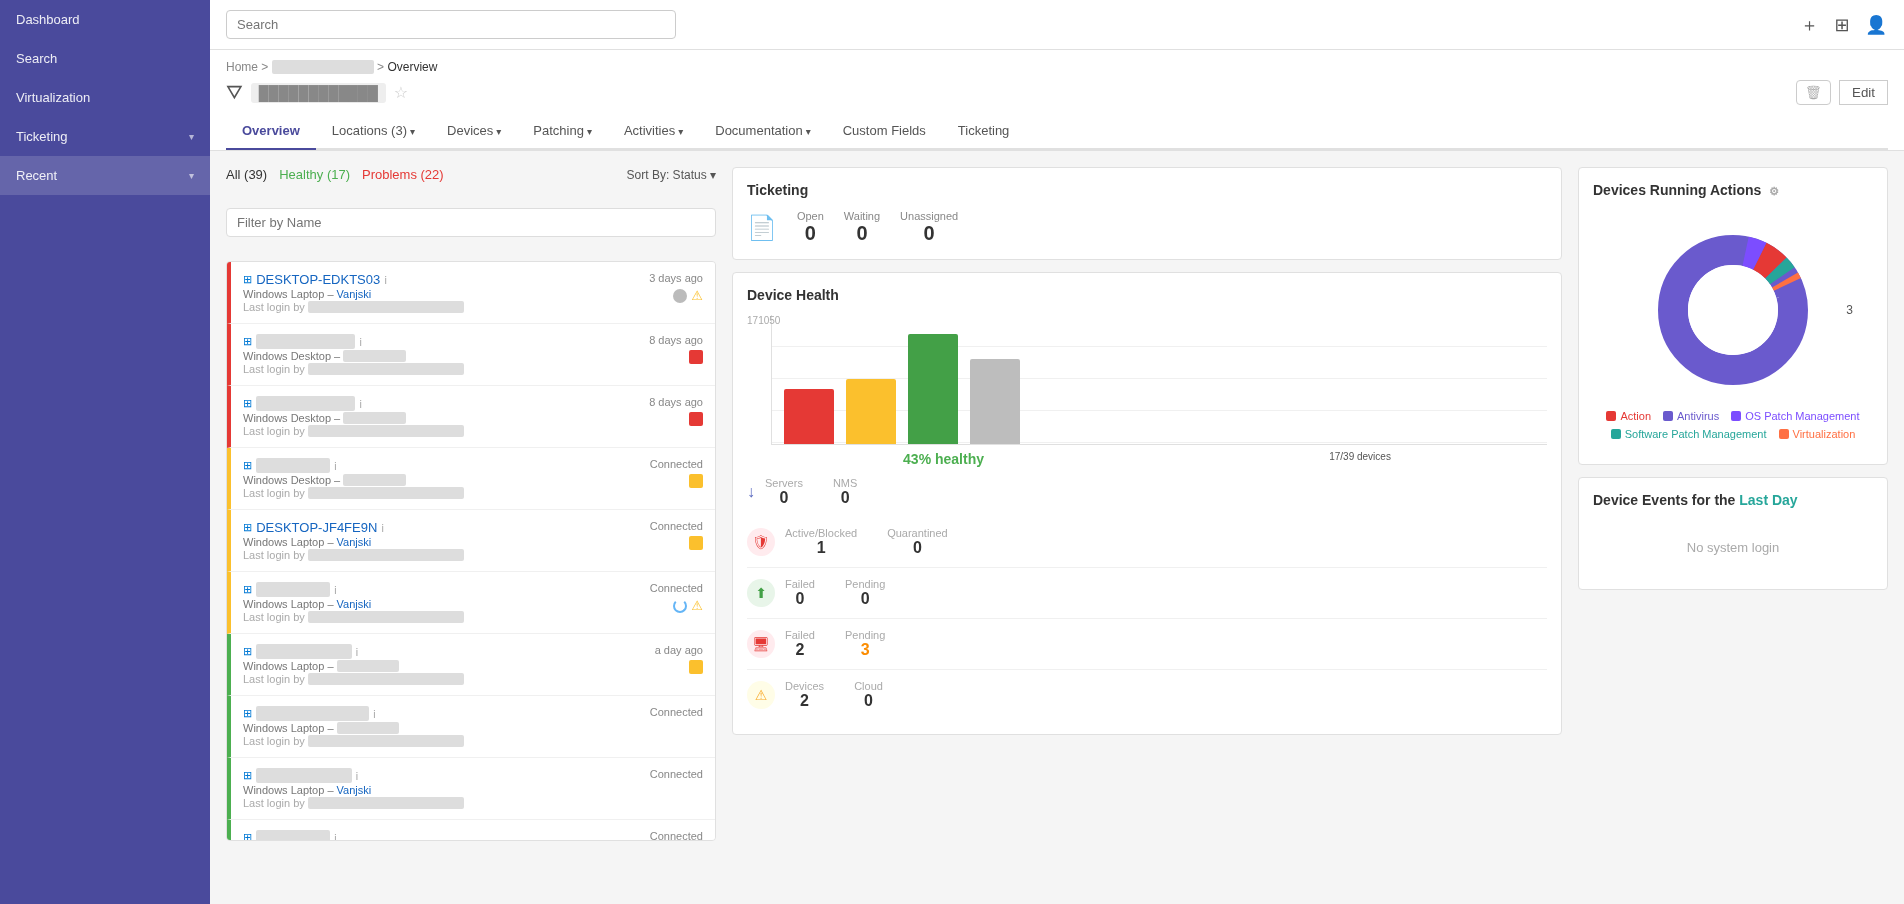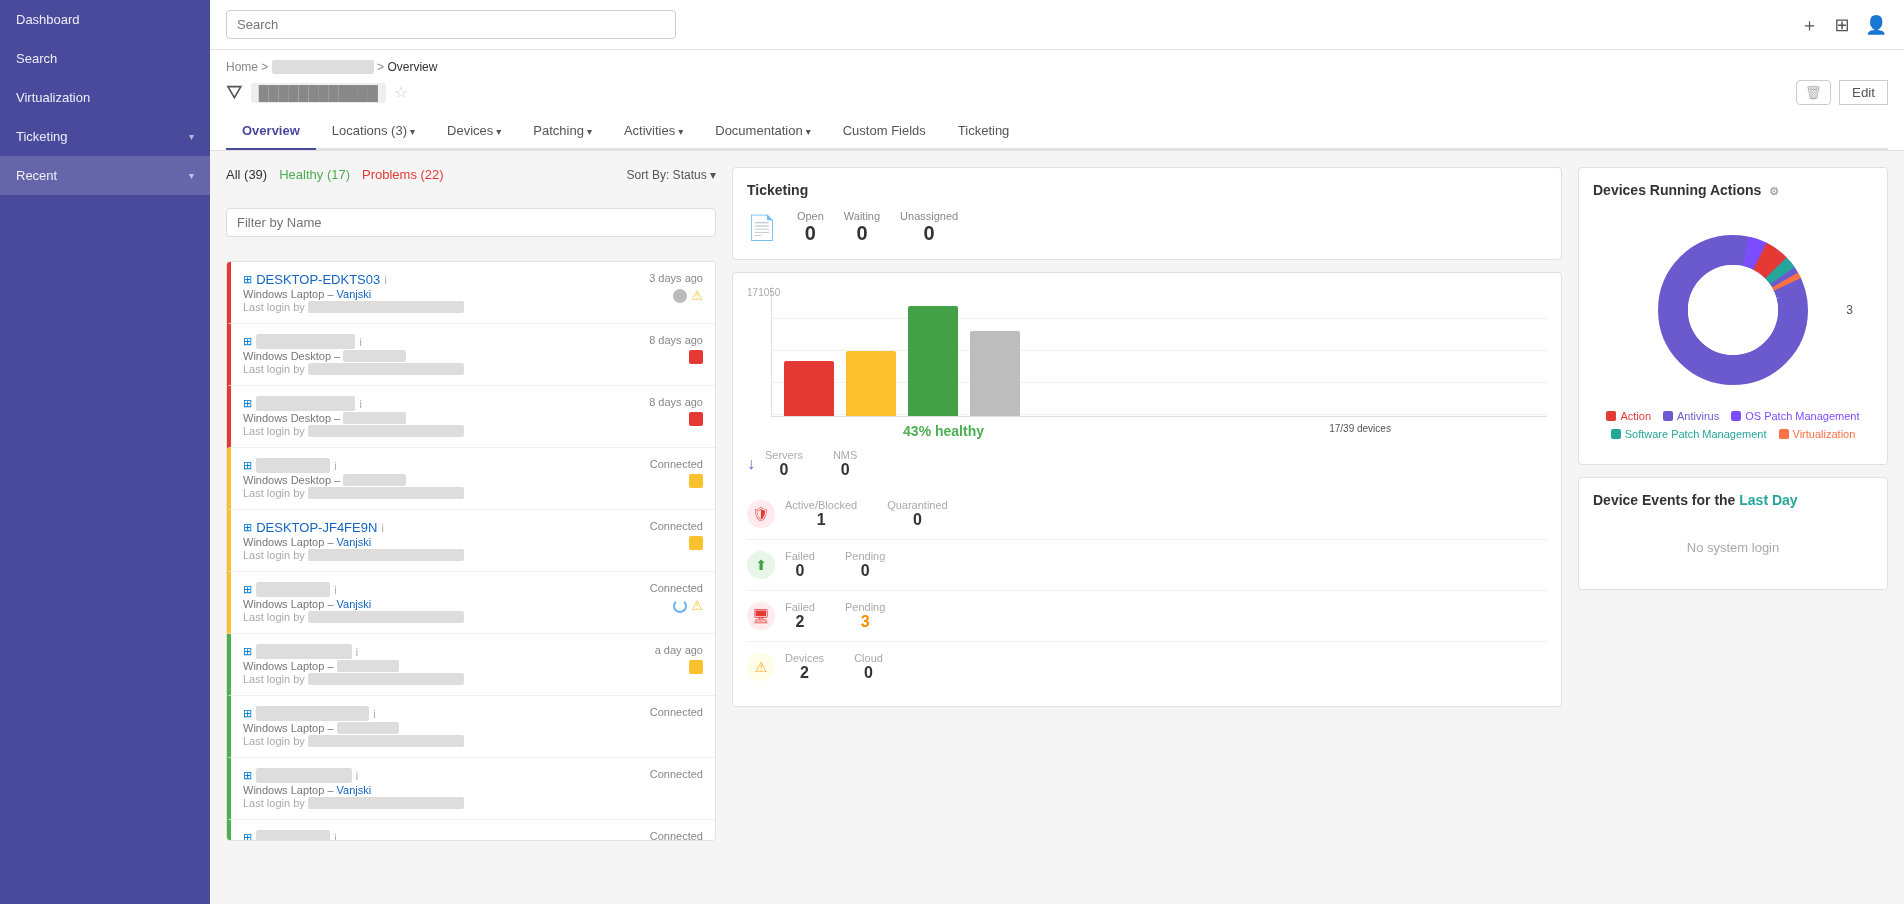--- a/index.html
+++ b/index.html
@@ -570,20 +570,21 @@
             <div class="ticket-value">0</div>
           </div>
           <div class="ticket-stat">
             <div class="ticket-label">Unassigned</div>
             <div class="ticket-value">0</div>
           </div>
         </div>
       </div>
 
       <div class="card">
+        <div class="card-title">Device Health</div>
         <div style="position:relative; padding-left:24px;">
           <div style="position:absolute; left:0; top:0; bottom:20px; display:flex; flex-direction:row; justify-content:space-between;">
             <span style="font-size:10px;color:#aaa">17</span>
             <span style="font-size:10px;color:#aaa">10</span>
             <span style="font-size:10px;color:#aaa">5</span>
             <span style="font-size:10px;color:#aaa">0</span>
           </div>
           <div style="display:flex;align-items:flex-end;gap:12px;height:130px;border-left:1px solid #e0e0e0;border-bottom:1px solid #e0e0e0;padding:8px 12px 0;background:repeating-linear-gradient(to bottom, transparent, transparent 31px, #f0f0f0 31px, #f0f0f0 32px);">
             <div style="width:50px;height:55px;background:#e53935;border-radius:2px 2px 0 0;"></div>
             <div style="width:50px;height:65px;background:#fbc02d;border-radius:2px 2px 0 0;"></div>

